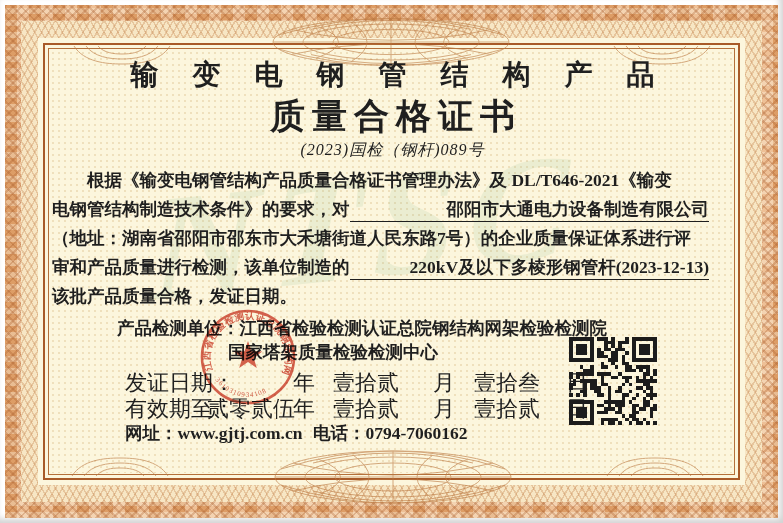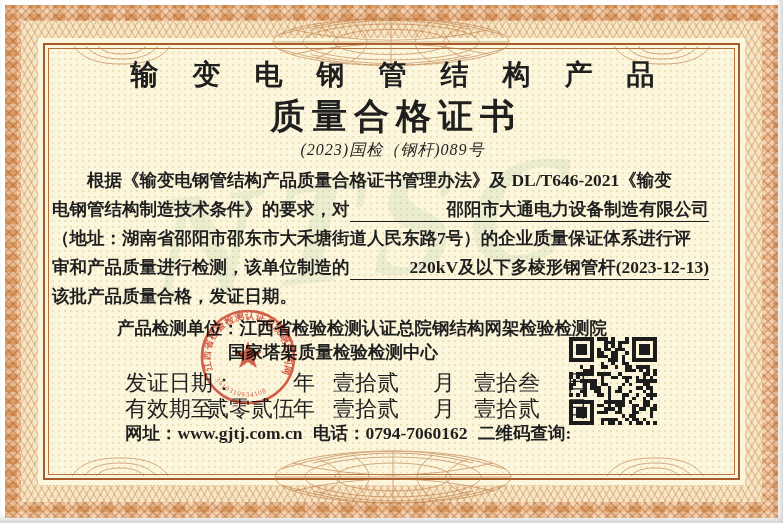--- a/index.html
+++ b/index.html
@@ -130,21 +130,20 @@
     <span class="c-du">日</span>
   </div>
 
   <div class="tline footrow">
     <span class="fpos f1">
       <span>网址：</span><span>www.gjtj.com.cn</span>
     </span>
     <span class="fpos f2">
       <span>电话：</span><span>0794-7060162</span>
     </span>
-    <span class="fpos f3">二维码查询:</span>
   </div>
 
   <svg class="layer seal" viewBox="0 0 110 110">
     <circle cx="55" cy="55" r="46" fill="none" stroke="#cf4838" stroke-width="2.6"></circle>
     <polygon fill="#cf4838" points="55,39 58.5,49.2 69.3,49.4 60.7,55.9 63.8,66.1 55,60 46.2,66.1 49.3,55.9 40.7,49.4 51.5,49.2"></polygon>
     <path id="sealArcTop" d="M19.3 68 A38 38 0 1 1 90.7 68" fill="none" stroke="none"></path>
     <path id="sealArcBottom" d="M22.2 77.9 A40 40 0 0 0 87.8 77.9" fill="none" stroke="none"></path>
     <text font-size="9.5" fill="#cf4838" font-weight="bold" letter-spacing="0.5">
       <textPath href="#sealArcTop">江西省检验检测认证总院钢结构网架检验检测院</textPath>
     </text>

